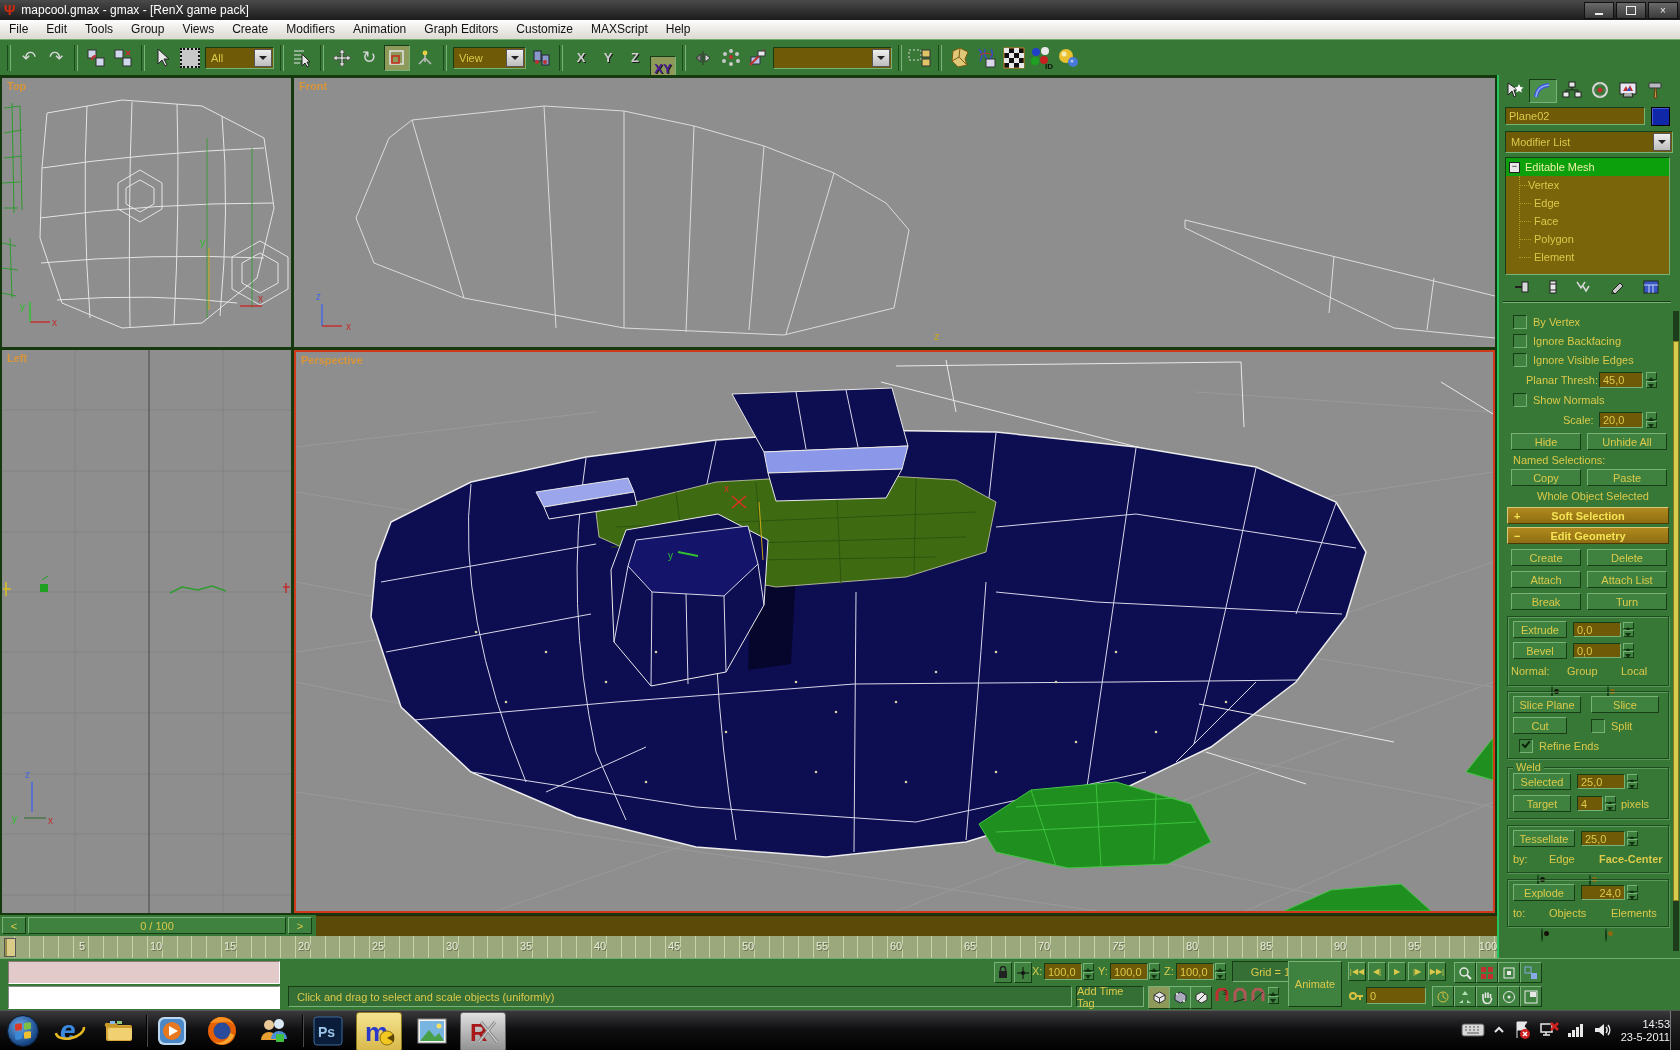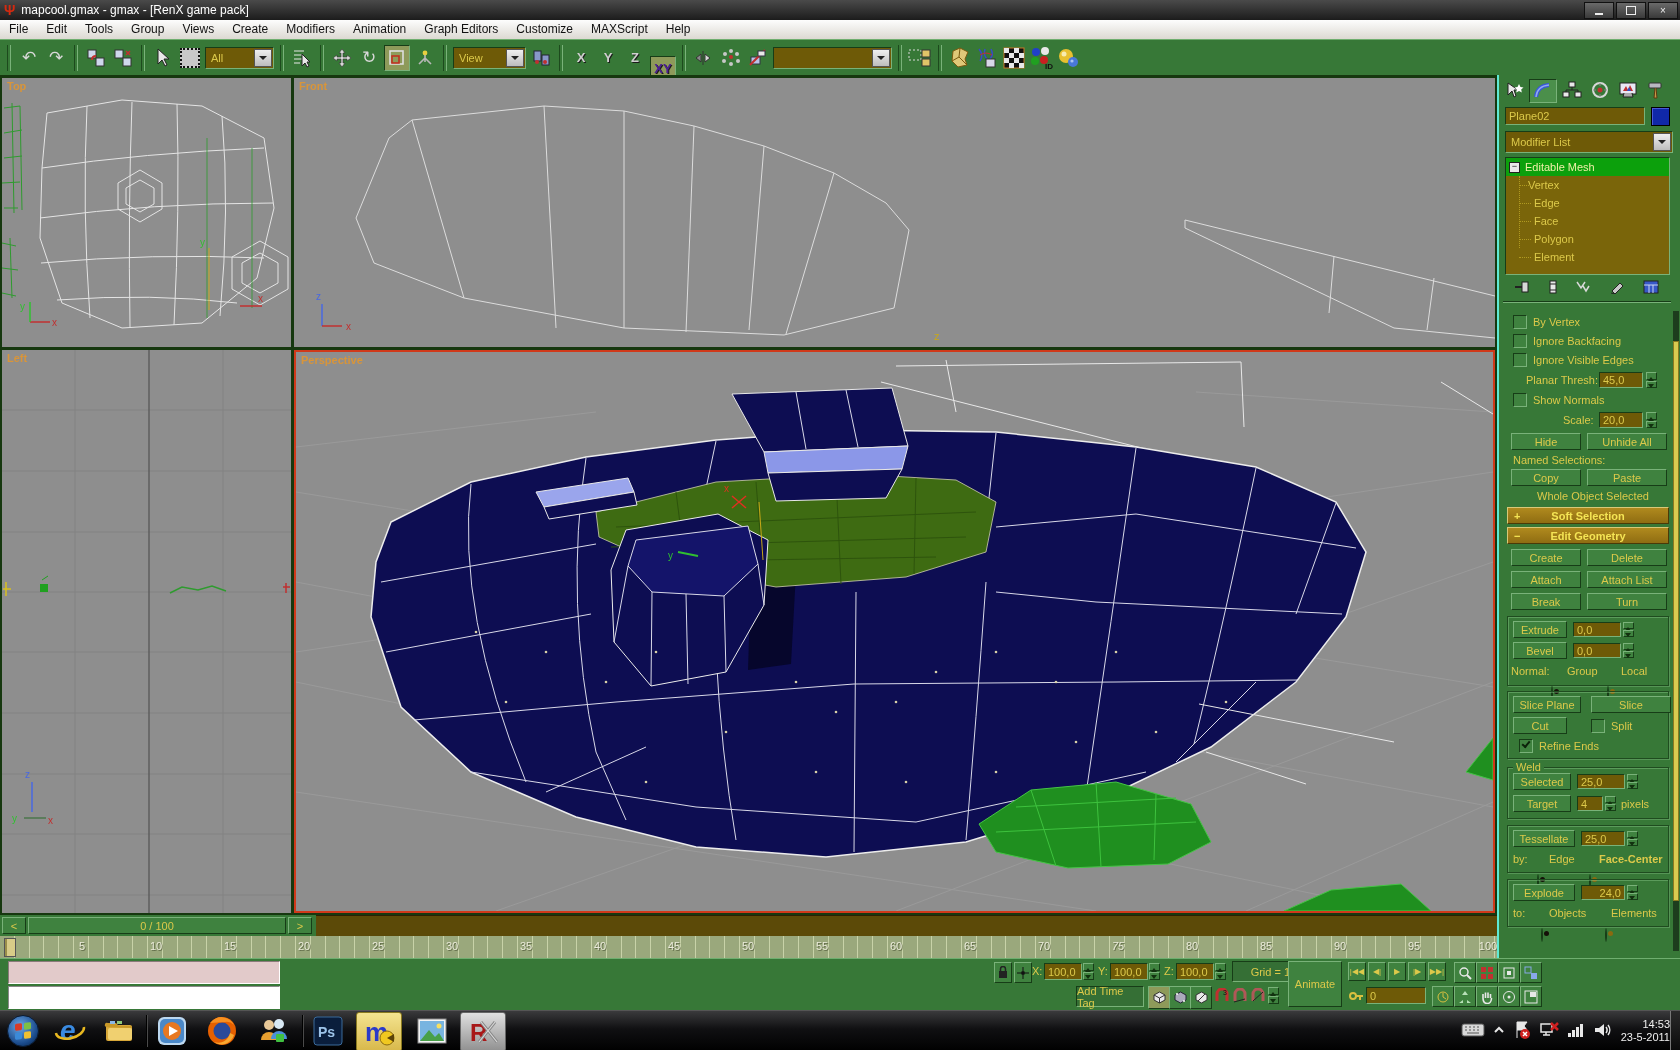--- a/index.html
+++ b/index.html
@@ -40,21 +40,21 @@
   .radio{width:11px;height:11px;border-radius:50%;background:#3f823f;border:1px solid #173d17;box-shadow:inset 1px 1px 0 #2a5a2a;position:relative;}
   .radio.sel:after{content:"";position:absolute;left:2px;top:2px;width:5px;height:5px;border-radius:50%;background:#151008;}
   .radio.unsel:after{content:"";position:absolute;left:2px;top:2px;width:5px;height:5px;border-radius:50%;background:#8a6a10;}
   .groupbox{border:1px solid #1f4c1f;box-shadow:1px 1px 0 rgba(160,220,160,.35) inset,1px 1px 0 rgba(160,220,160,.3);box-sizing:border-box;}
   
   #workspace{left:0;top:75px;width:1497px;height:840px;background:#16380f;}
   .vp{position:absolute;background:#8e8e8e;overflow:hidden;}
   .vlabel{position:absolute;left:5px;top:2px;font-size:11px;font-weight:bold;color:#d8953a;z-index:5;}
   .persp{border:2px solid #d0391a;}
   
-  #cmdpanel{left:1497px;top:75px;width:183px;height:883px;background:#377837;border-left:2px solid #5eead4;box-sizing:border-box;}
+  #cmdpanel{left:1497px;top:75px;width:183px;height:883px;background:#377837;border-left:2px solid #22c55e;box-sizing:border-box;}
   .ptabs{position:absolute;left:2px;top:4px;display:flex;gap:2px;}
   .ptab{width:26px;height:22px;display:flex;align-items:center;justify-content:center;}
   .ptab.active{background:#4b8f4b;border:1px solid;border-color:#173d17 #79b279 #79b279 #173d17;}
   .stackrow{height:18px;display:flex;align-items:center;color:#dcc94a;position:relative;}
   .stackrow.selhl{background:#0ca00c;color:#efefa8;}
   .rollhead{position:absolute;height:17px;background:linear-gradient(#b08a1e,#8f6d12);border:1px solid;border-color:#d8c878 #4a3a08 #4a3a08 #d8c878;color:#f4e454;display:flex;align-items:center;justify-content:center;font-weight:bold;box-sizing:border-box;}
   .rollhead .pm{position:absolute;left:6px;font-weight:bold;}
   .glabel{position:absolute;color:#dcc94a;white-space:nowrap;}
   
   #timeslider{left:0;top:915px;width:1497px;height:21px;background:#377837;}
@@ -636,21 +636,21 @@
     <span class="glabel" style="left:12px;top:590px;">Normal:</span>
     <span class="abs radio sel" style="left:52px;top:590px;"></span>
     <span class="glabel" style="left:68px;top:590px;">Group</span>
     <span class="abs radio unsel" style="left:106px;top:590px;"></span>
     <span class="glabel" style="left:122px;top:590px;">Local</span>
 
     <div class="abs groupbox" style="left:8px;top:616px;width:162px;height:68px;"></div>
     <div class="abs gbtn" style="left:14px;top:621px;width:68px;height:17px;">
         <span>Slice Plane</span>
       </div>
-    <div class="abs gbtn" style="left:92px;top:621px;width:80px;height:17px;">
+    <div class="abs gbtn" style="left:92px;top:621px;width:68px;height:17px;">
         <span>Slice</span>
       </div>
     <div class="abs gbtn" style="left:14px;top:642px;width:54px;height:17px;">
         <span>Cut</span>
       </div>
     <div class="abs cb" style="left:92px;top:644px;">
         <span class="cbbox"></span>
         <span>Split</span>
       </div>
     <div class="abs cb" style="left:20px;top:664px;">
@@ -757,20 +757,23 @@
         <span class="rnum" style="left: 1340px;">90</span>
         <span class="rnum" style="left: 1414px;">95</span>
         <span class="rnum" style="left: 1488px;">100</span>
       </div>
   </div>
 
   <div id="statusbar" class="abs">
     <div class="abs" style="left:8px;top:2px;width:270px;height:21px;background:#e2caca;border:1px solid;border-color:#8a7a7a #fff #fff #8a7a7a;"></div>
     <div class="abs" style="left:8px;top:27px;width:270px;height:21px;background:#ffffff;border:1px solid;border-color:#8a8a8a #fff #fff #8a8a8a;"></div>
 
+    <div class="abs sunken srow-text" style="left:288px;top:27px;width:784px;height:21px;">
+        <span>Click and drag to select and scale objects (uniformly)</span>
+      </div>
 
     <div class="abs miniico" style="left:994px;top:3px;width:16px;height:19px;">
         <svg width="10" height="13">
           <rect x="1" y="5" width="8" height="7" fill="#222"></rect>
           <path d="M2.5 5 V3 a2.5 2.5 0 0 1 5 0 V5" fill="none" stroke="#222" stroke-width="1.5"></path>
         </svg>
       </div>
     <div class="abs miniico" style="left:1014px;top:3px;width:16px;height:19px;">
         <svg width="12" height="12">
           <circle cx="6" cy="6" r="2" fill="#111"></circle>

